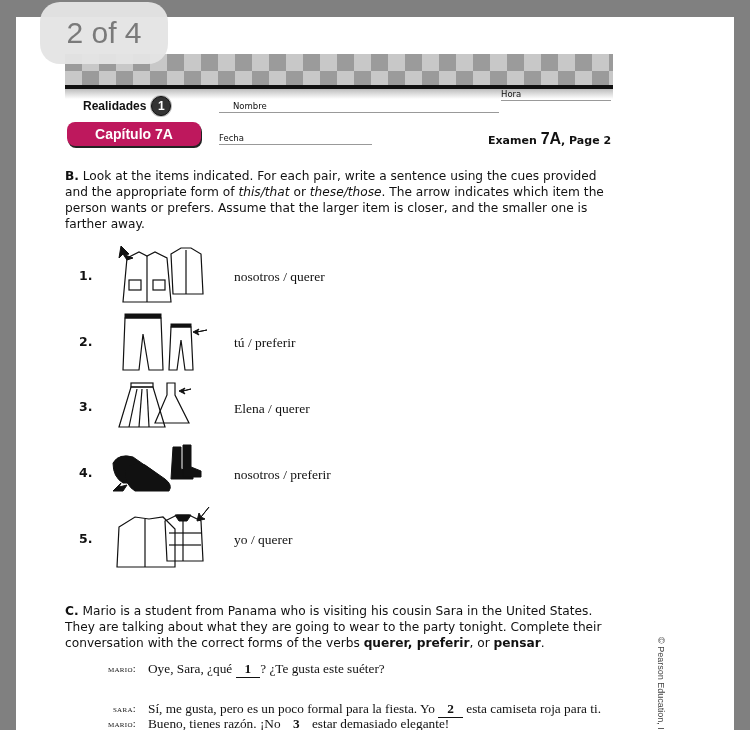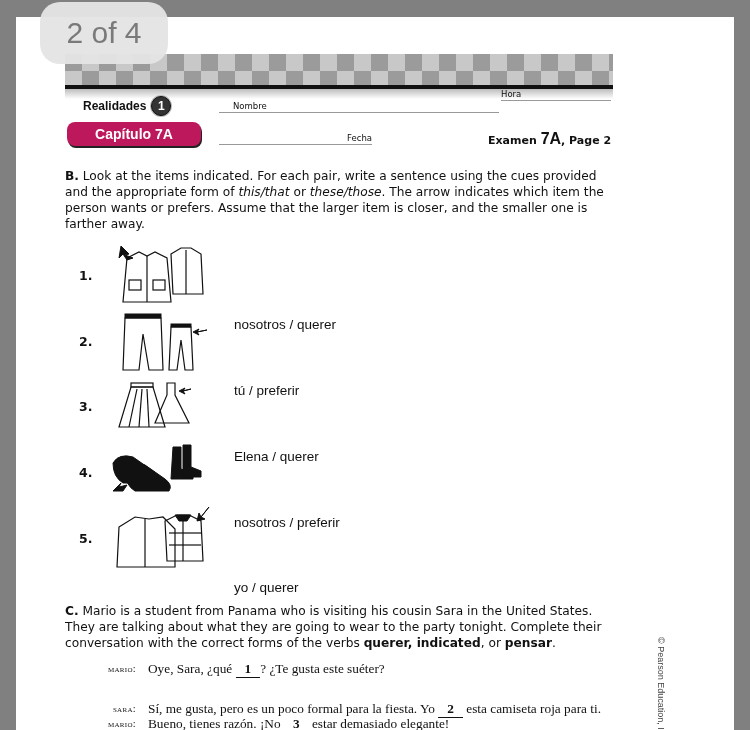--- a/index.html
+++ b/index.html
@@ -64,21 +64,21 @@
     position: absolute; left: 49px; top: 151px; width: 552px;
     font-size: 12.2px; line-height: 16px; color: #111;
   }
   .instructions b { font-weight: bold; }
   .item {
     position: absolute; left: 63px; display: flex; align-items: center;
   }
   .item-num { width: 30px; font-weight: bold; font-size: 12.5px; color: #111; }
   .pic { width: 120px; height: 62px; position: relative; }
   .cue {
-    position: absolute; left: 218px; font-family: Liberation Sans, sans-serif; font-size: 13.5px; color: #111; margin-top: 48px;
+    position: absolute; left: 218px; font-family: Liberation Serif, serif; font-size: 13.5px; color: #111;
   }
   .partC {
     position: absolute; left: 49px; top: 586px; width: 560px;
     font-size: 12.2px; line-height: 16px; color: #111;
   }
   .dialog {
     position: absolute; left: 50px; width: 540px; font-family: "Liberation Serif", serif; font-size: 13.3px; color: #111;
     display: flex; line-height: 16px;
   }
   .speaker {
@@ -110,21 +110,21 @@
     <span class="circle-num">1</span>
   </div>
   <div class="capitulo">Capítulo 7A</div>
 
   <div class="field" style="left:203px; top:84px; width:266px;padding-left:14px;">
     <span>Nombre</span>
   </div>
   <div class="field" style="left:485px; top:72px; width:110px;">
     <span>Hora</span>
   </div>
-  <div class="field" style="left:203px; top:116px; width:153px;text-align:right;">
+  <div class="field" style="left:203px; top:116px; width:153px;">
     <span>Fecha</span>
   </div>
 
   <div class="examen">
     <span>Examen</span>
     <span class="big">7A</span><span>, Page 2</span>
   </div>
 
   <div class="instructions">
     <b>B.</b>
@@ -207,21 +207,21 @@
         <line class="ink" x1="74" y1="14" x2="74" y2="54"></line>
         <path class="solid" d="M100 0 L92 10 L90 6 L88 14 L96 12 L92 10 Z"></path>
       </svg>
     </div>
   </div>
   <div class="cue" style="top:515px;">yo / querer</div>
 
   <div class="partC">
     <b>C.</b>
     <span>Mario is a student from Panama who is visiting his cousin Sara in the United States. They are talking about what they are going to wear to the party tonight. Complete their conversation with the correct forms of the verbs</span>
-    <b>querer, indicated</b><span>, or</span>
+    <b>querer, preferir</b><span>, or</span>
     <b>pensar</b><span>.</span>
   </div>
 
   <div class="dialog" style="top:644px;">
     <span class="speaker">MARIO:</span>
     <span>
       <span>Oye, Sara, ¿qué</span>
       <span class="blank">1</span><span>? ¿Te gusta este suéter?</span>
     </span>
   </div>

